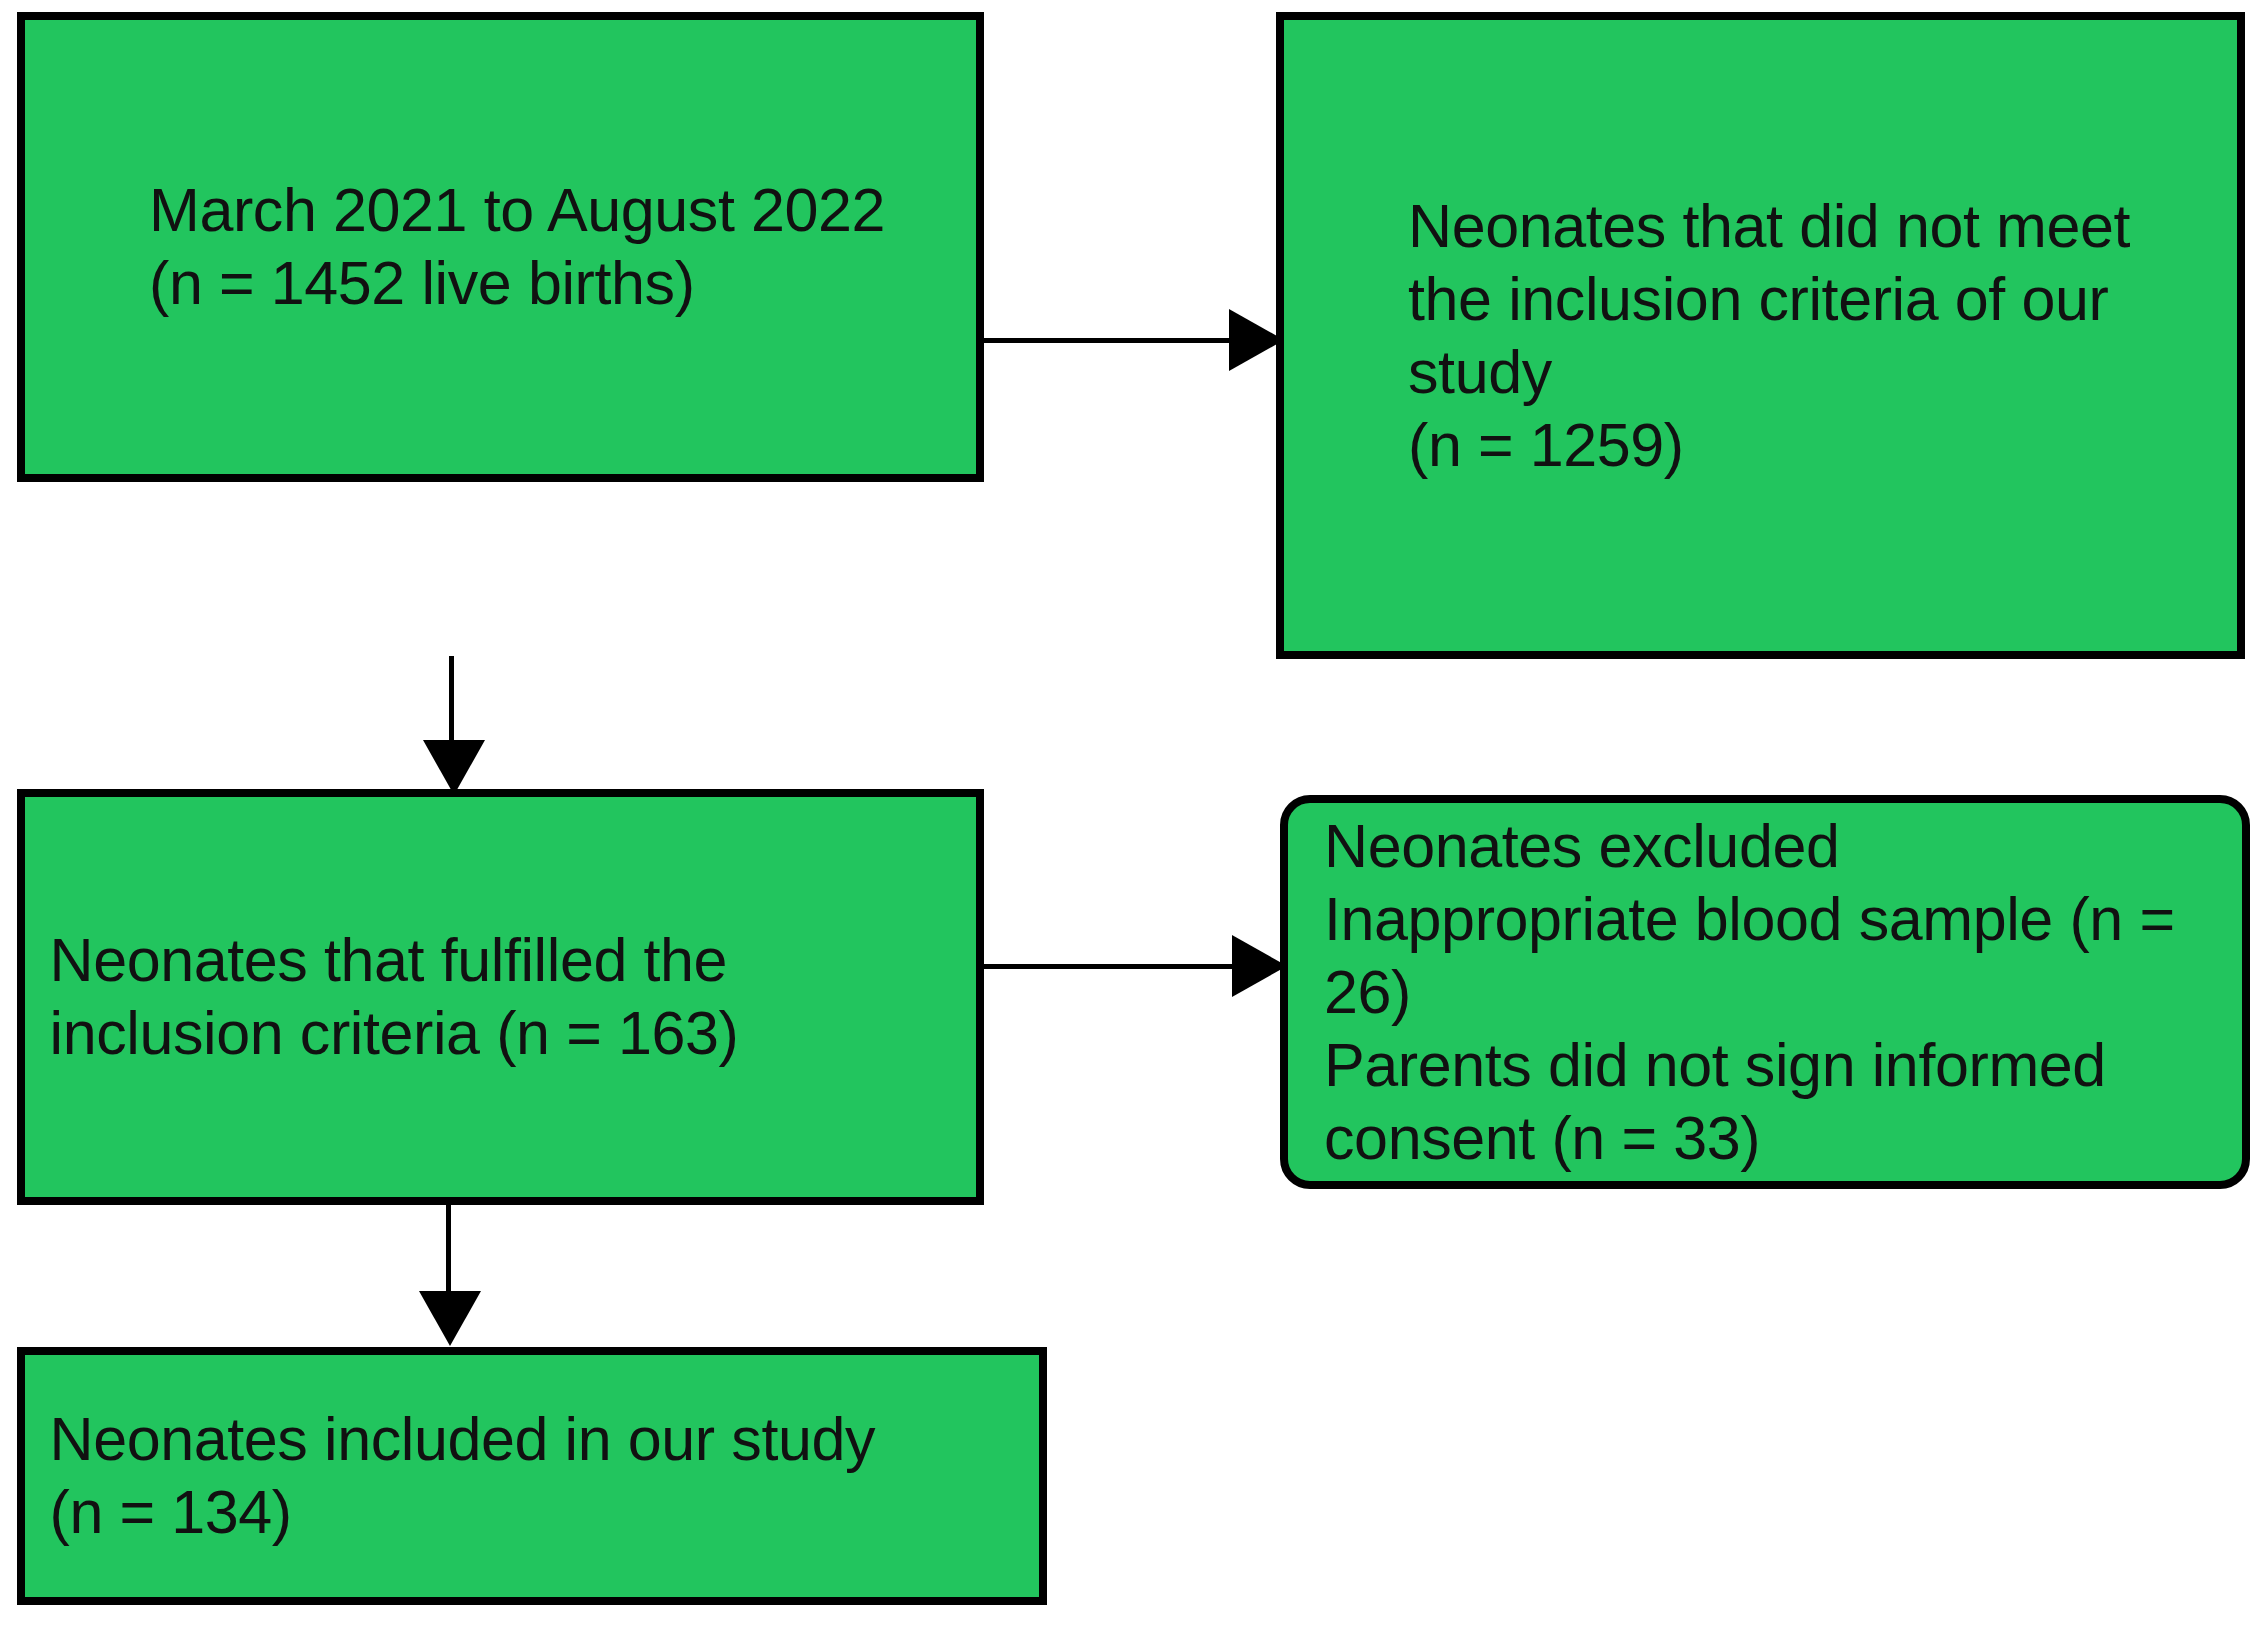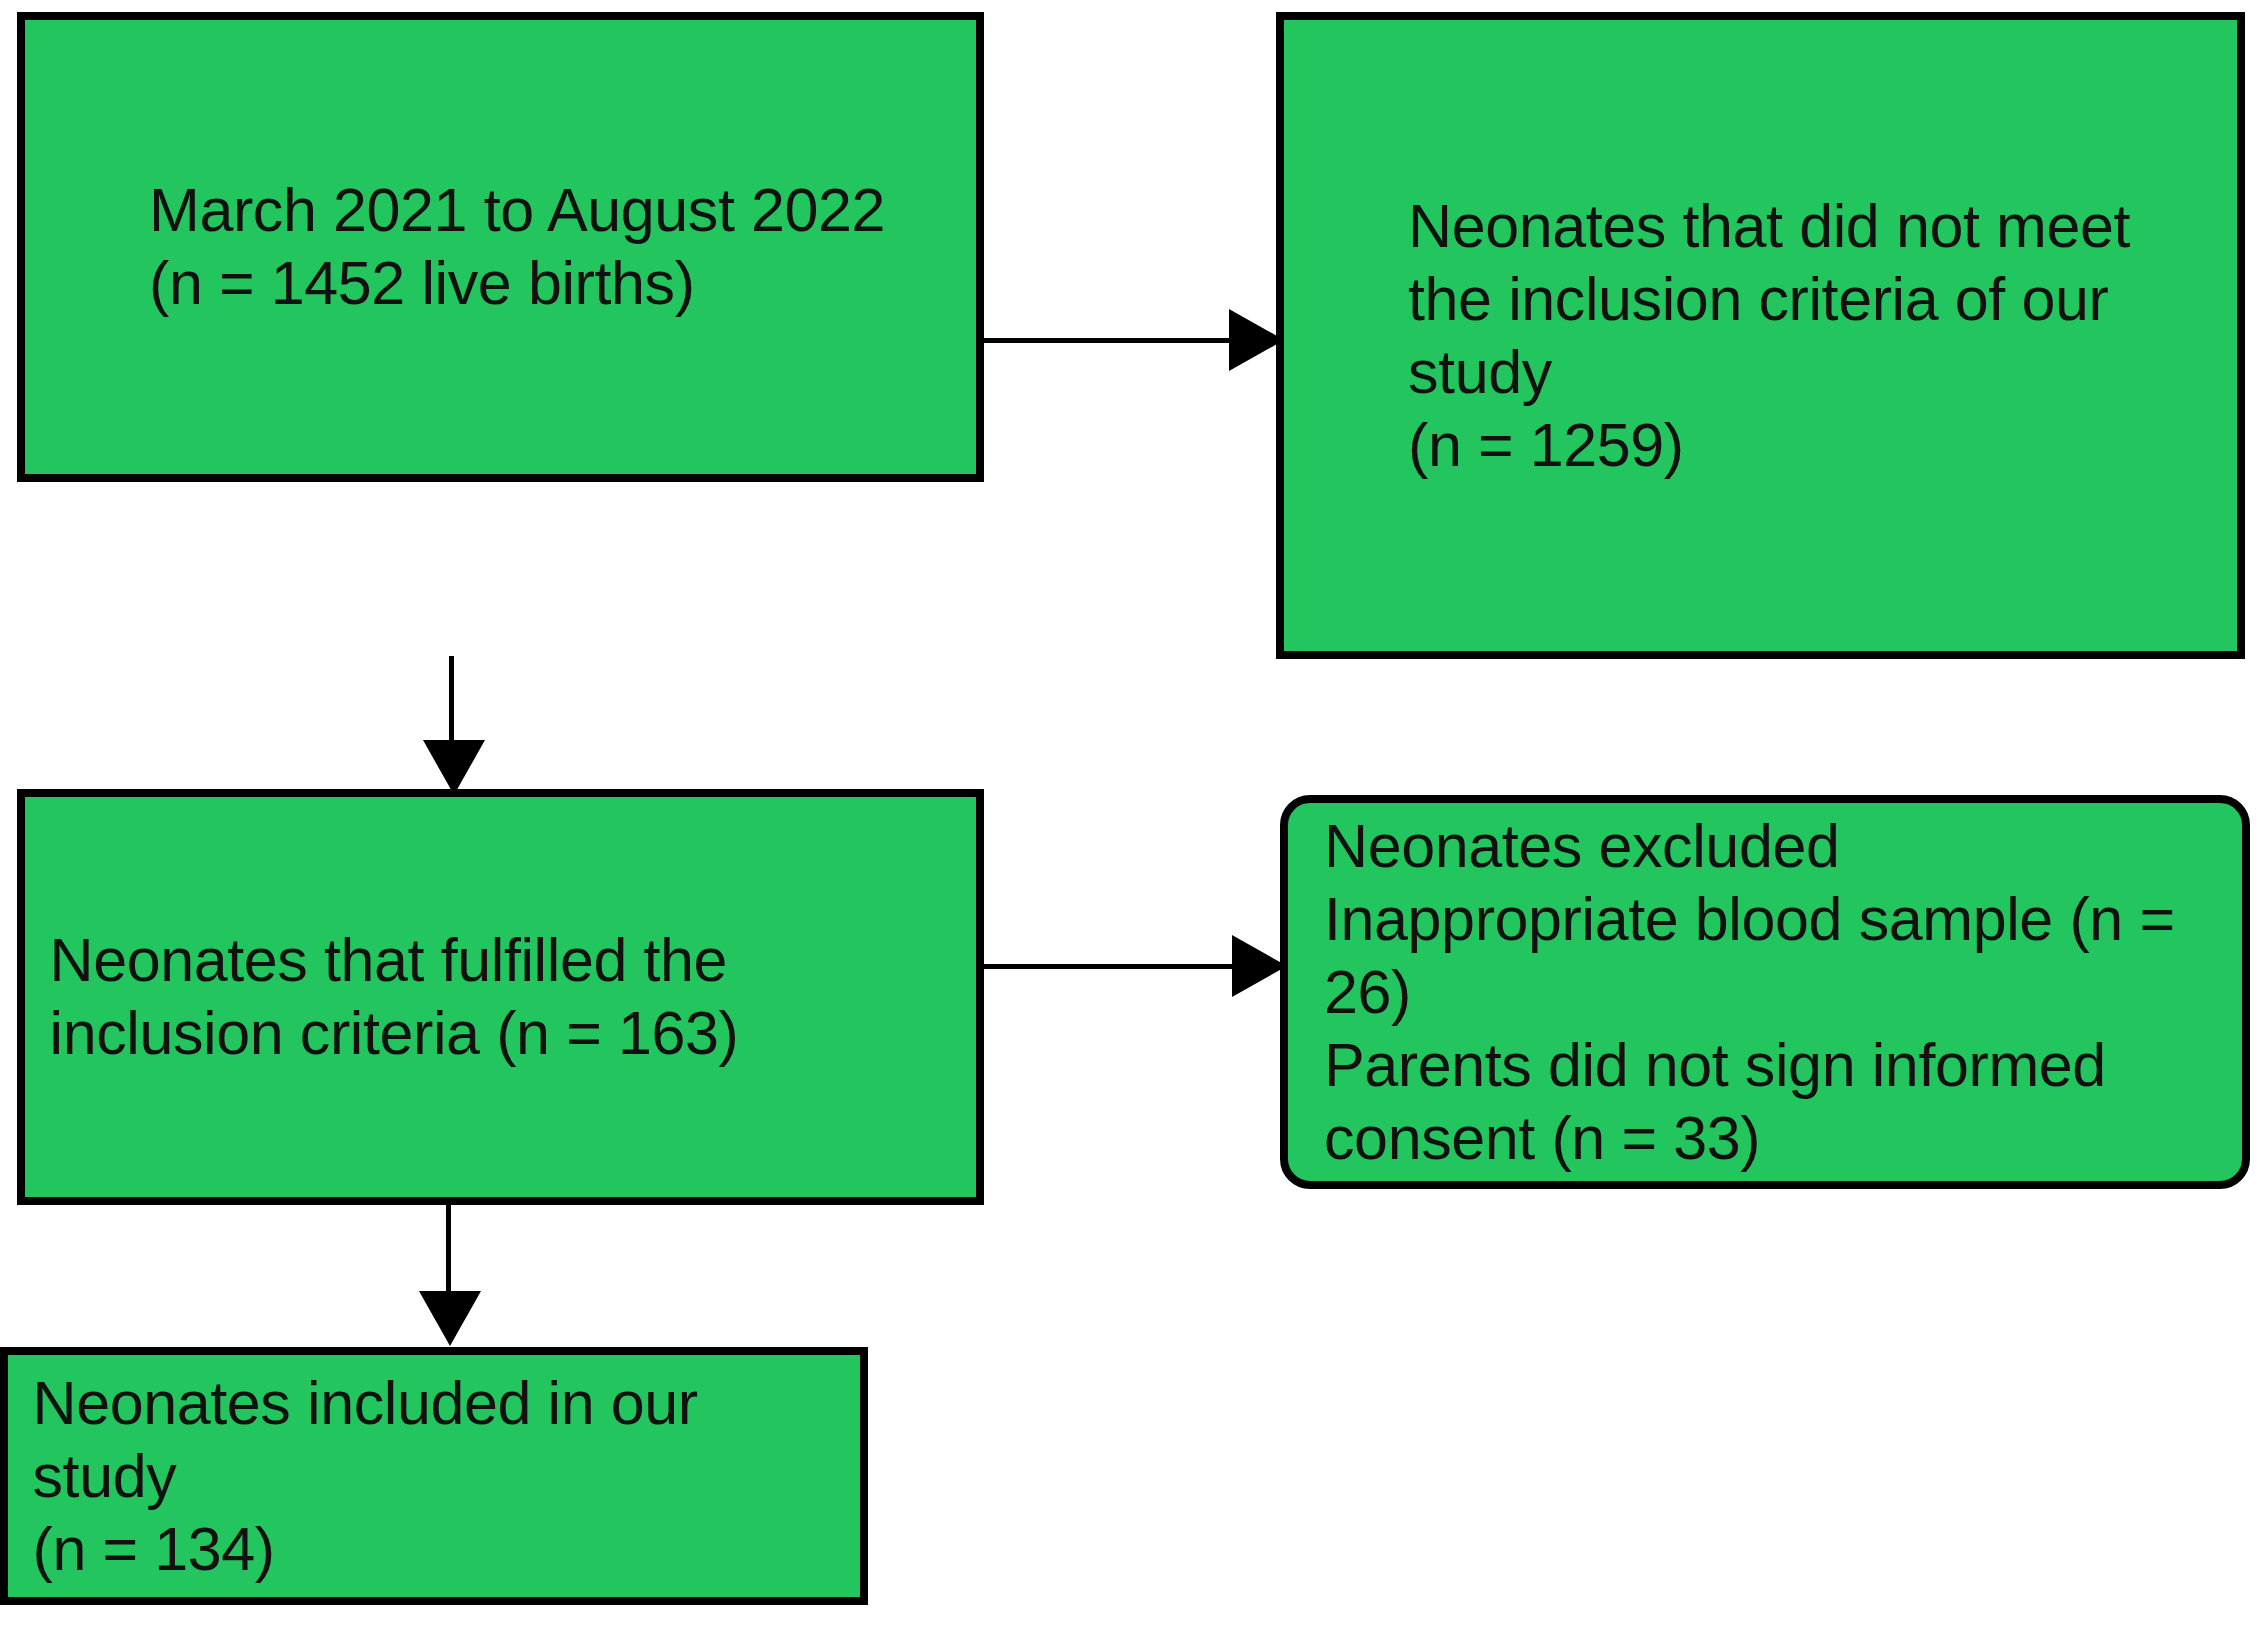--- a/index.html
+++ b/index.html
@@ -40,21 +40,21 @@
 
   #node-not-meeting { left: 1276px; top: 12.2px;   width: 969px; height: 647px; }
   #node-not-meeting .node-text { padding-left: 124px; padding-right: 31px; }
 
   #node-fulfilled   { left: 17px;   top: 789px; width: 967px; height: 416px; }
   #node-fulfilled .node-text   { padding-left: 24.5px; padding-right: 31px; }
 
   #node-excluded    { left: 1280px; top: 795px; width: 970px; height: 394px; border-radius: 30px; }
   #node-excluded .node-text    { padding-left: 36px; padding-right: 18.3px; }
 
-  #node-included    { left: 0;   top: 1347px; width: 868px; height: 258px; }
+  #node-included    { left: 17px;   top: 1347px; width: 1030px; height: 258px; }
   #node-included .node-text    { padding-left: 24.5px; padding-right: 31px; }
 
   
   .connector { position: absolute; }
 
   .h-line {
     position: absolute;
     height: 5.3px;
     background: #000000;
   }

